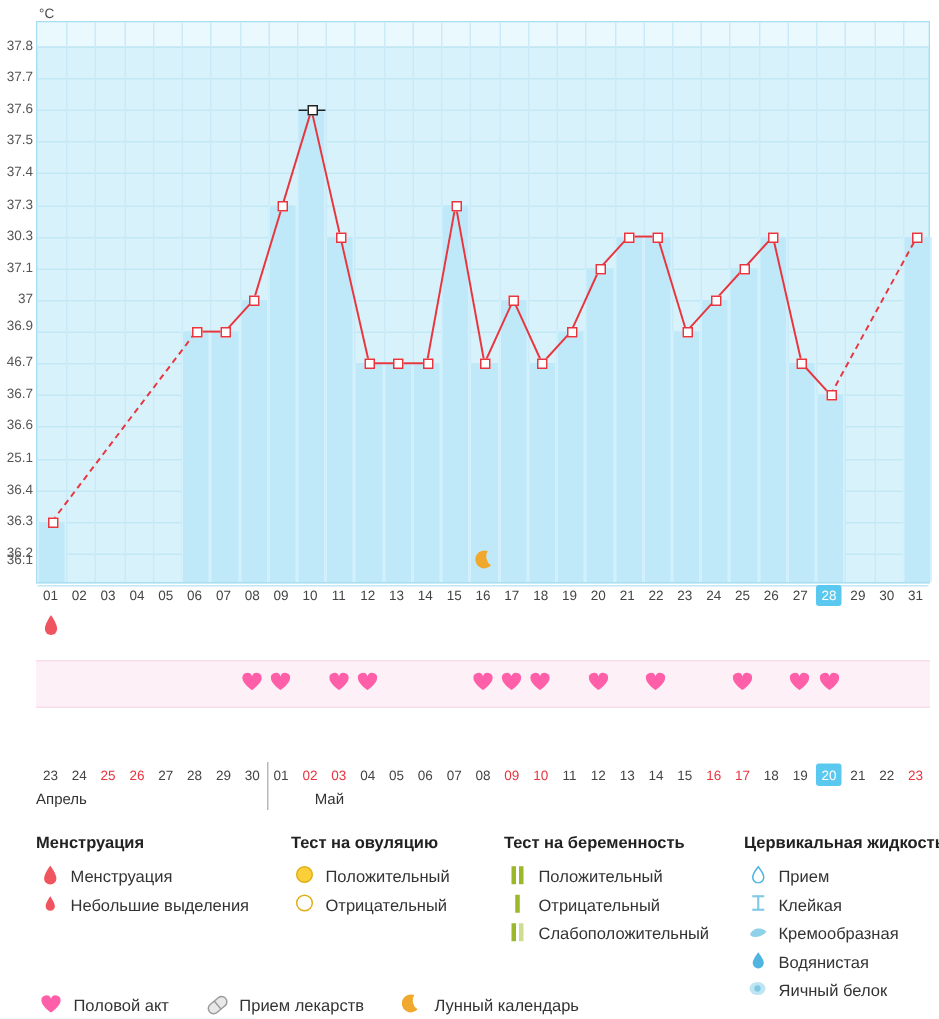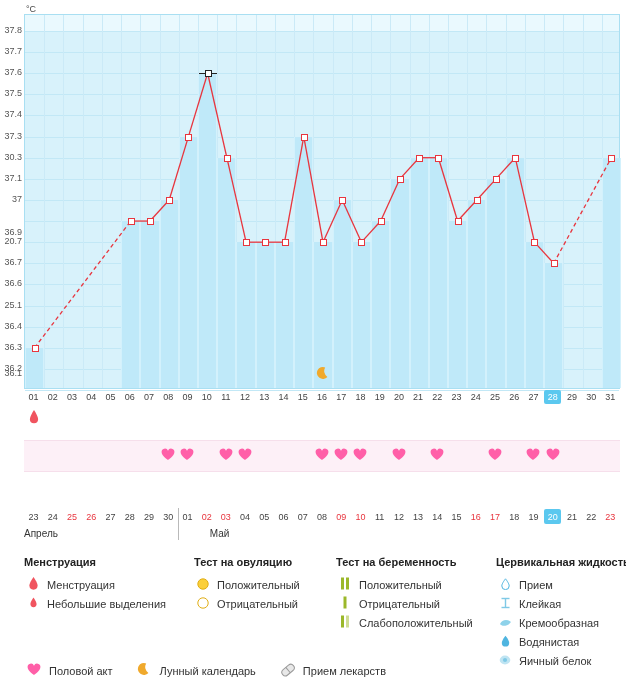--- a/index.html
+++ b/index.html
@@ -198,22 +198,22 @@
           </svg></div>
       </div>
     <div class="ylabels" id="ylabels">
         <span style="top: 359px;">36.1</span>
         <span style="top: 353.882px;">36.2</span>
         <span style="top: 332.765px;">36.3</span>
         <span style="top: 311.647px;">36.4</span>
         <span style="top: 290.529px;">25.1</span>
         <span style="top: 269.412px;">36.6</span>
         <span style="top: 248.294px;">36.7</span>
-        <span style="top: 227.176px;">20.7</span>
-        <span style="top: 218px;">36.9</span>
+        <span style="top: 227.176px;">46.7</span>
+        <span style="top: 203px;">36.9</span>
         <span style="top: 184.941px;">37</span>
         <span style="top: 163.824px;">37.1</span>
         <span style="top: 142.706px;">30.3</span>
         <span style="top: 121.588px; margin-left: 16px;">37.3</span>
         <span style="top: 100.471px;">37.4</span>
         <span style="top: 79.3529px;">37.5</span>
         <span style="top: 58.2353px;">37.6</span>
         <span style="top: 37.1176px;">37.7</span>
         <span style="top: 16px;">37.8</span>
       </div>
@@ -461,32 +461,32 @@
     <div class="itm">
       <span class="ic">
         <svg width="14" height="13" viewBox="0 0 14 13">
             <path d="M7 12 C7 12 0.6 7.8 0.6 4.2 A3.3 3.3 0 0 1 7 2.8 A3.3 3.3 0 0 1 13.4 4.2 C13.4 7.8 7 12 7 12 Z" fill="#ff5fa8"></path>
           </svg>
       </span>
       <span>Половой акт</span>
     </div>
     <div class="itm">
       <span class="ic">
-        <svg width="15" height="15" viewBox="0 0 15 15">
-            <path d="M11.4 10.9 A6 6 0 1 1 9.2 1.4 A7 7 0 0 0 11.4 10.9 Z" fill="#f0a92c"></path>
-          </svg>
-      </span>
-      <span>Лунный календарь</span>
-    </div>
-    <div class="itm">
-      <span class="ic">
         <svg width="16" height="14" viewBox="0 0 16 14">
             <g transform="rotate(-40 8 7)">
               <rect x="1" y="3.6" width="14" height="7" rx="3.5" fill="#e8e8e8" stroke="#9a9a9a" stroke-width="1"></rect>
               <line x1="8" y1="3.6" x2="8" y2="10.6" stroke="#9a9a9a" stroke-width="1"></line>
             </g>
           </svg>
       </span>
       <span>Прием лекарств</span>
     </div>
+    <div class="itm">
+      <span class="ic">
+        <svg width="15" height="15" viewBox="0 0 15 15">
+            <path d="M11.4 10.9 A6 6 0 1 1 9.2 1.4 A7 7 0 0 0 11.4 10.9 Z" fill="#f0a92c"></path>
+          </svg>
+      </span>
+      <span>Лунный календарь</span>
+    </div>
   </div>
 
 </div>
 
 </body></html>

